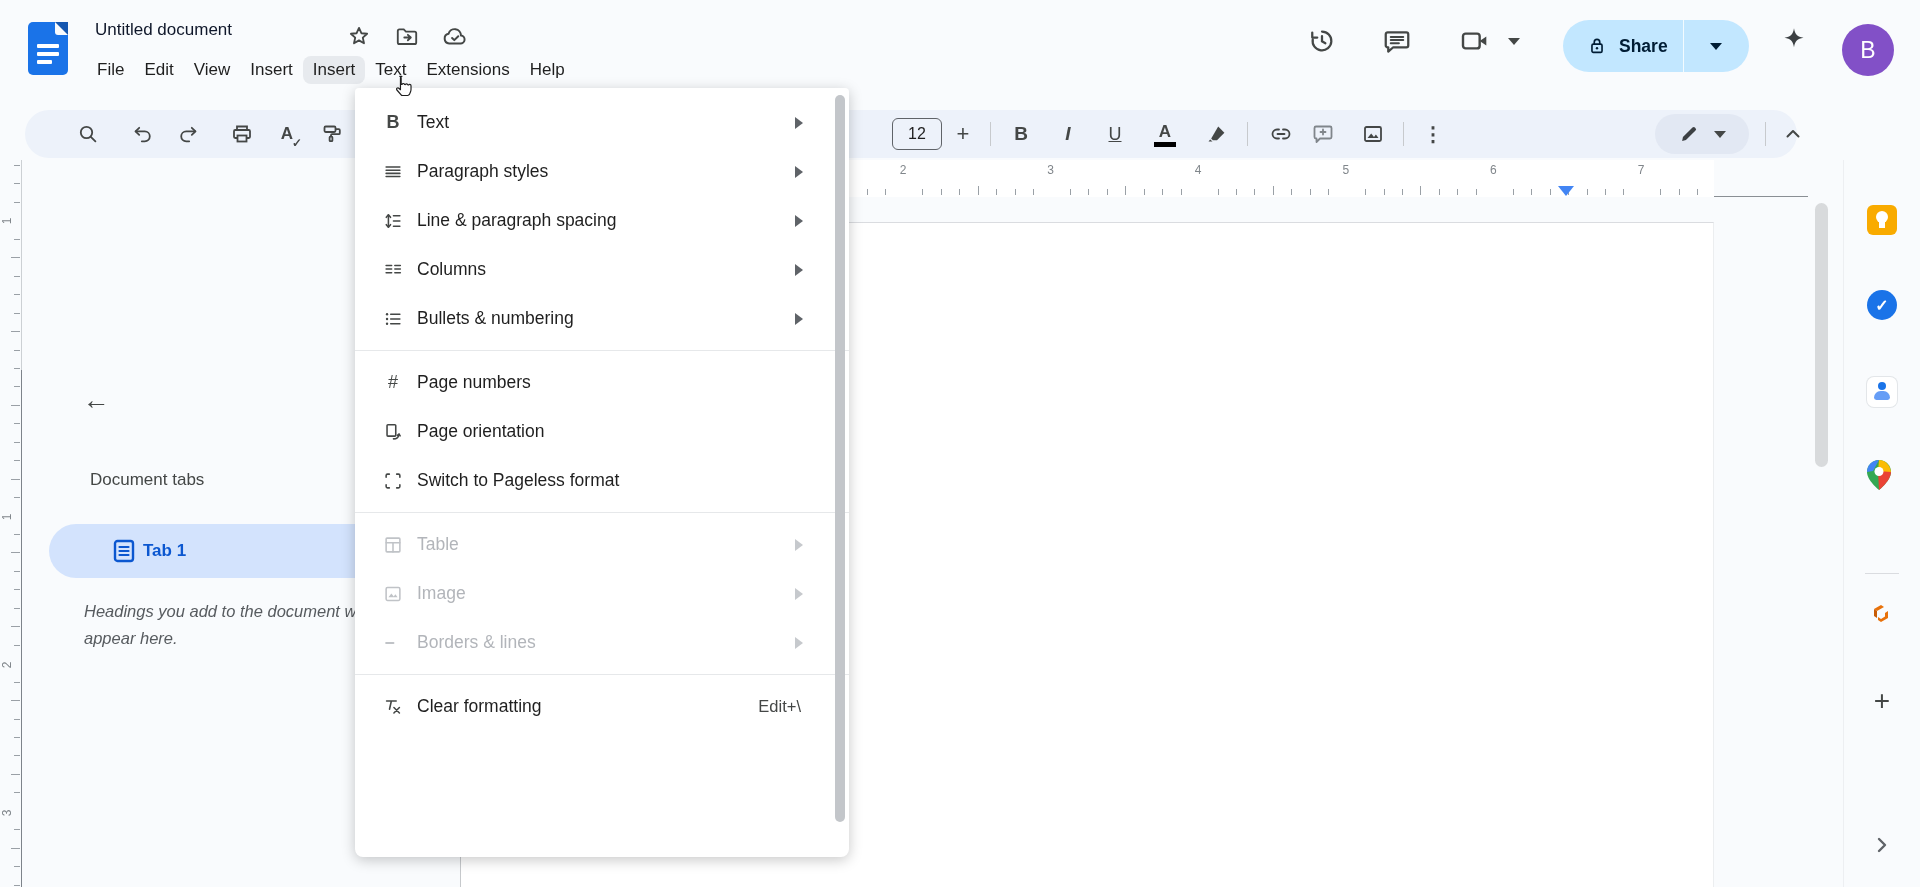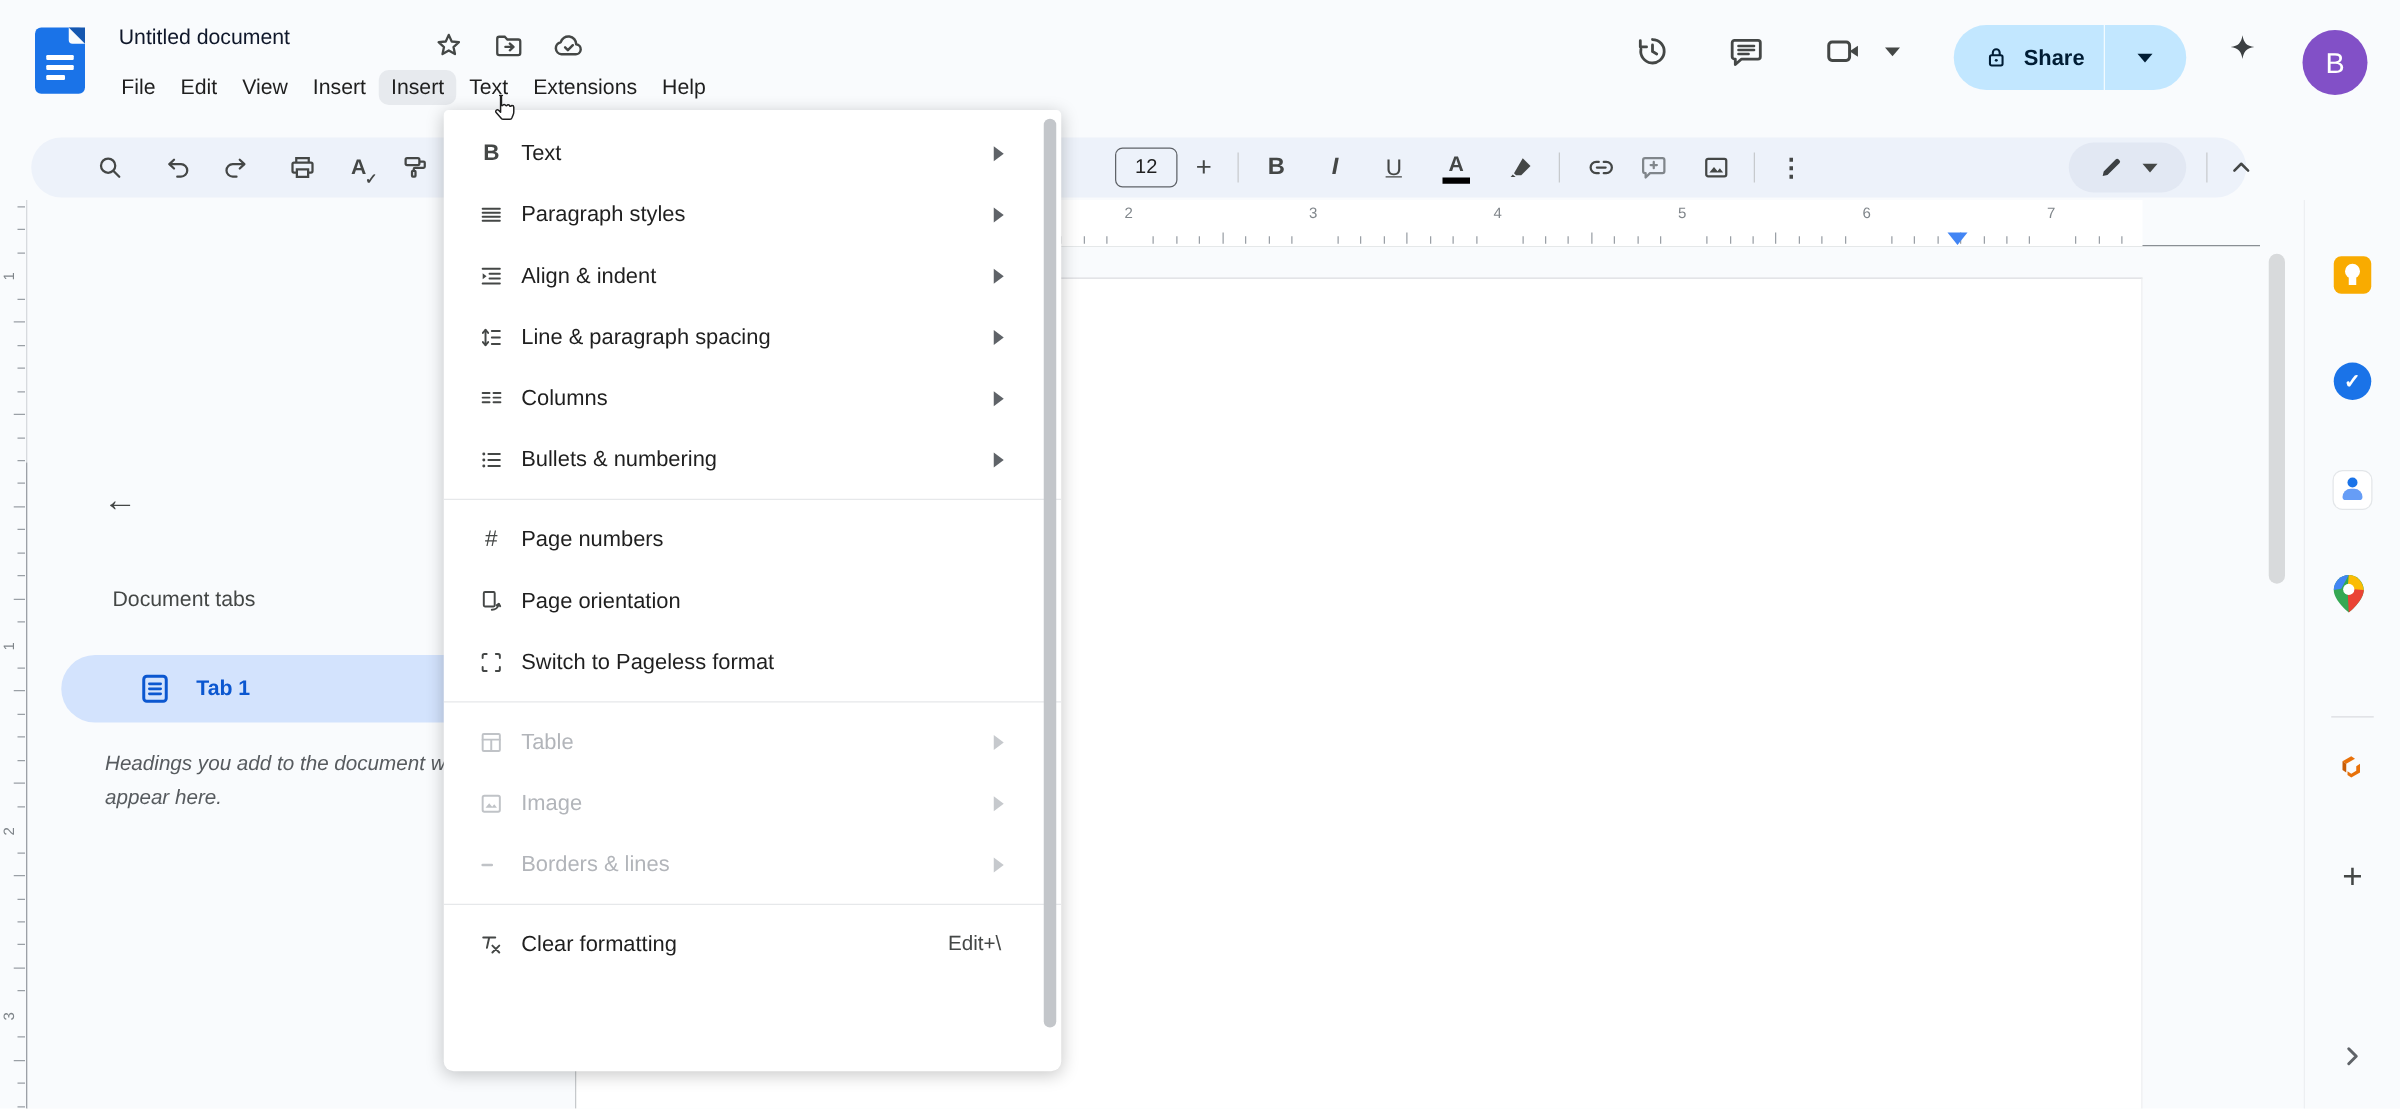--- a/index.html
+++ b/index.html
@@ -27,21 +27,21 @@
   .v-edge-light { position:absolute; left:21px; top:0; width:1px; height:210px; background:#ccd0d4; }
   .v-edge-dark  { position:absolute; left:21px; top:210px; width:1px; height:517px; background:#7d838a; }
 
   
   .tabs-panel { position:absolute; left:22px; top:160px; width:438px; height:727px; background:var(--c-chrome_bg); z-index:3; }
   .panel-border { position:absolute; left:460px; top:160px; width:1px; height:727px; background:#c6c9cc; z-index:3; }
   .back-btn { position:absolute; left:52px; top:218px; width:44px; height:44px; border-radius:50%;
     display:flex; align-items:center; justify-content:center; font-size:27px; color:var(--c-icon_gray); cursor:pointer; }
   .panel-title { position:absolute; left:68px; top:310px; font-size:17px; color:var(--c-icon_gray); }
   .tab-pill { position:absolute; left:27px; top:364px; width:412px; height:54px; border-radius:27px;
-    background:var(--c-tab_bg); display:flex; align-items:center; padding-left:64px; gap:22px; cursor:pointer; }
+    background:var(--c-tab_bg); display:flex; align-items:center; padding-left:64px; gap:8px; cursor:pointer; }
   .tab-doc-icon { width:22px; height:24px; flex:none; color:var(--c-tab_text); }
   .tab-label { font-size:17px; font-weight:bold; color:var(--c-tab_text); }
   .panel-caption { position:absolute; left:62px; top:438px; width:318px; font-size:16.5px; font-style:italic;
     color:#575b5f; line-height:1.65; }
 
   
   .header { position:absolute; left:0; top:0; width:1920px; height:160px; background:var(--c-chrome_bg); z-index:5; }
   .docs-logo { position:absolute; left:28px; top:22px; width:40px; height:53px; background:var(--c-accent_blue);
     border-radius:5px; }
   .docs-logo .fold { position:absolute; right:0; top:0; width:13px; height:13px;
@@ -514,30 +514,20 @@
           <svg width="22" height="22" viewBox="0 0 24 24">
             <path d="M4.5 6.5h15M4.5 10h15M4.5 13.5h15M4.5 17h15" fill="none" stroke="currentColor" stroke-width="1.7" stroke-linecap="round"></path>
           </svg>
         </span>
         <span class="mlabel">Paragraph styles</span>
         <span class="arrow"></span>
       </div>
       <div class="menu-row">
         <span class="mi">
           <svg width="22" height="22" viewBox="0 0 24 24">
-            <path d="M4.5 5.5h15M10.5 9.8h9M10.5 14h9M4.5 18.3h15" fill="none" stroke="currentColor" stroke-width="1.7" stroke-linecap="round"></path>
-            <path d="M4.5 9.3v5.4l3.4-2.7z" fill="currentColor"></path>
-          </svg>
-        </span>
-        <span class="mlabel">Align &amp; indent</span>
-        <span class="arrow"></span>
-      </div>
-      <div class="menu-row">
-        <span class="mi">
-          <svg width="22" height="22" viewBox="0 0 24 24">
             <path d="M7 5.5v13M12.5 6.3h7M12.5 12h7M12.5 17.7h7" fill="none" stroke="currentColor" stroke-width="1.7" stroke-linecap="round"></path>
             <path d="M4.7 8L7 5.3 9.3 8M4.7 16L7 18.7 9.3 16" fill="none" stroke="currentColor" stroke-width="1.7" stroke-linecap="round" stroke-linejoin="round"></path>
           </svg>
         </span>
         <span class="mlabel">Line &amp; paragraph spacing</span>
         <span class="arrow"></span>
       </div>
       <div class="menu-row">
         <span class="mi">
           <svg width="22" height="22" viewBox="0 0 24 24">

